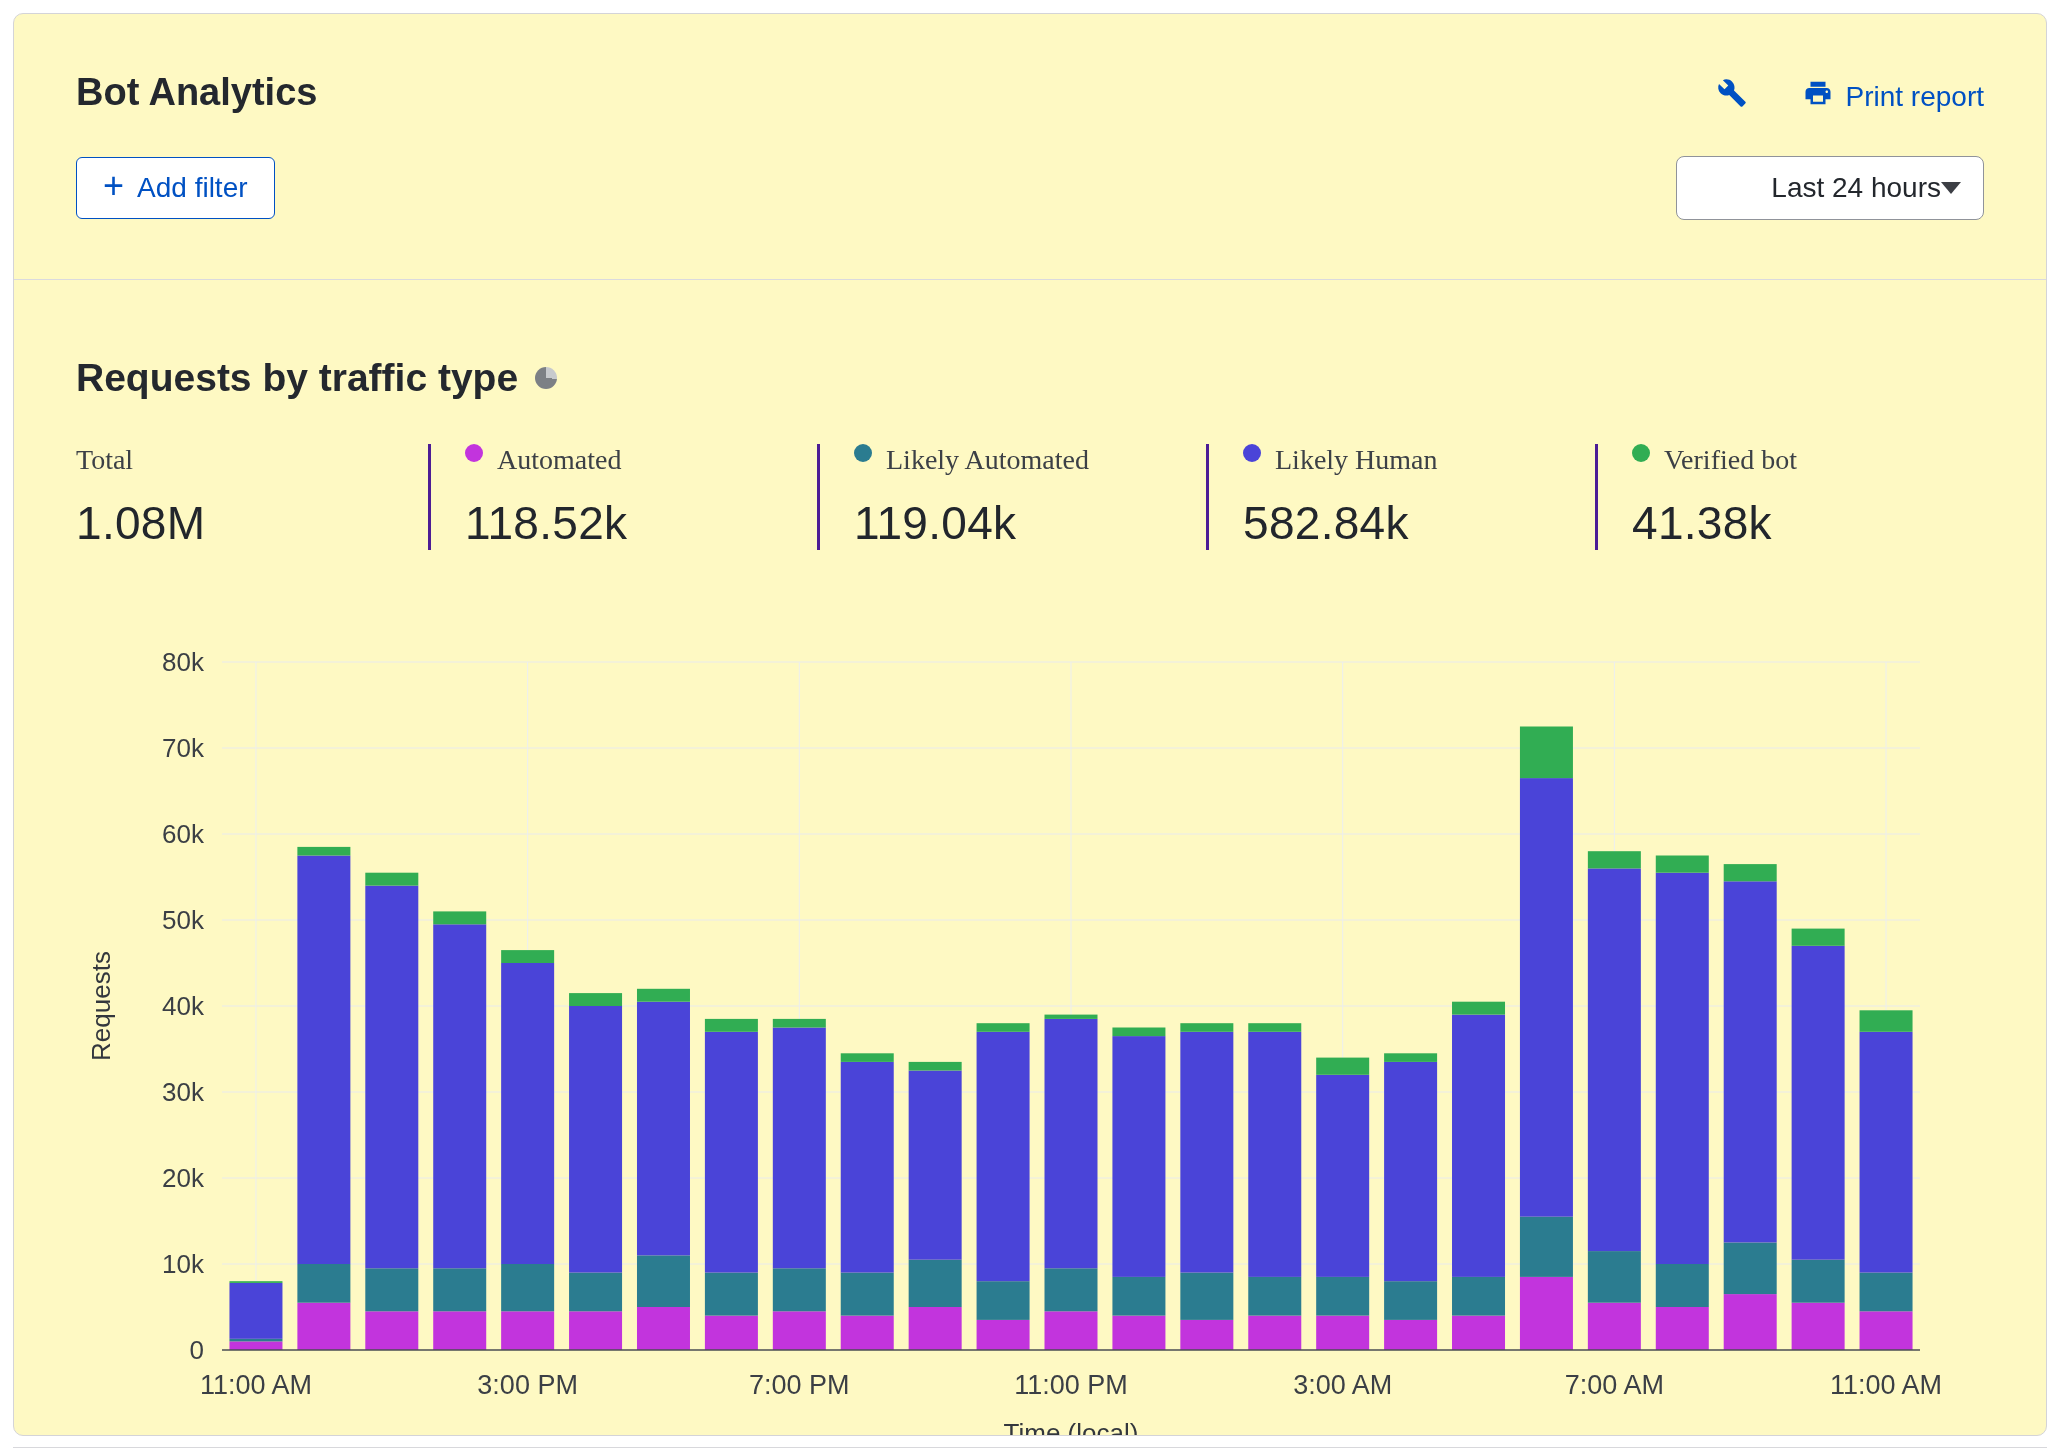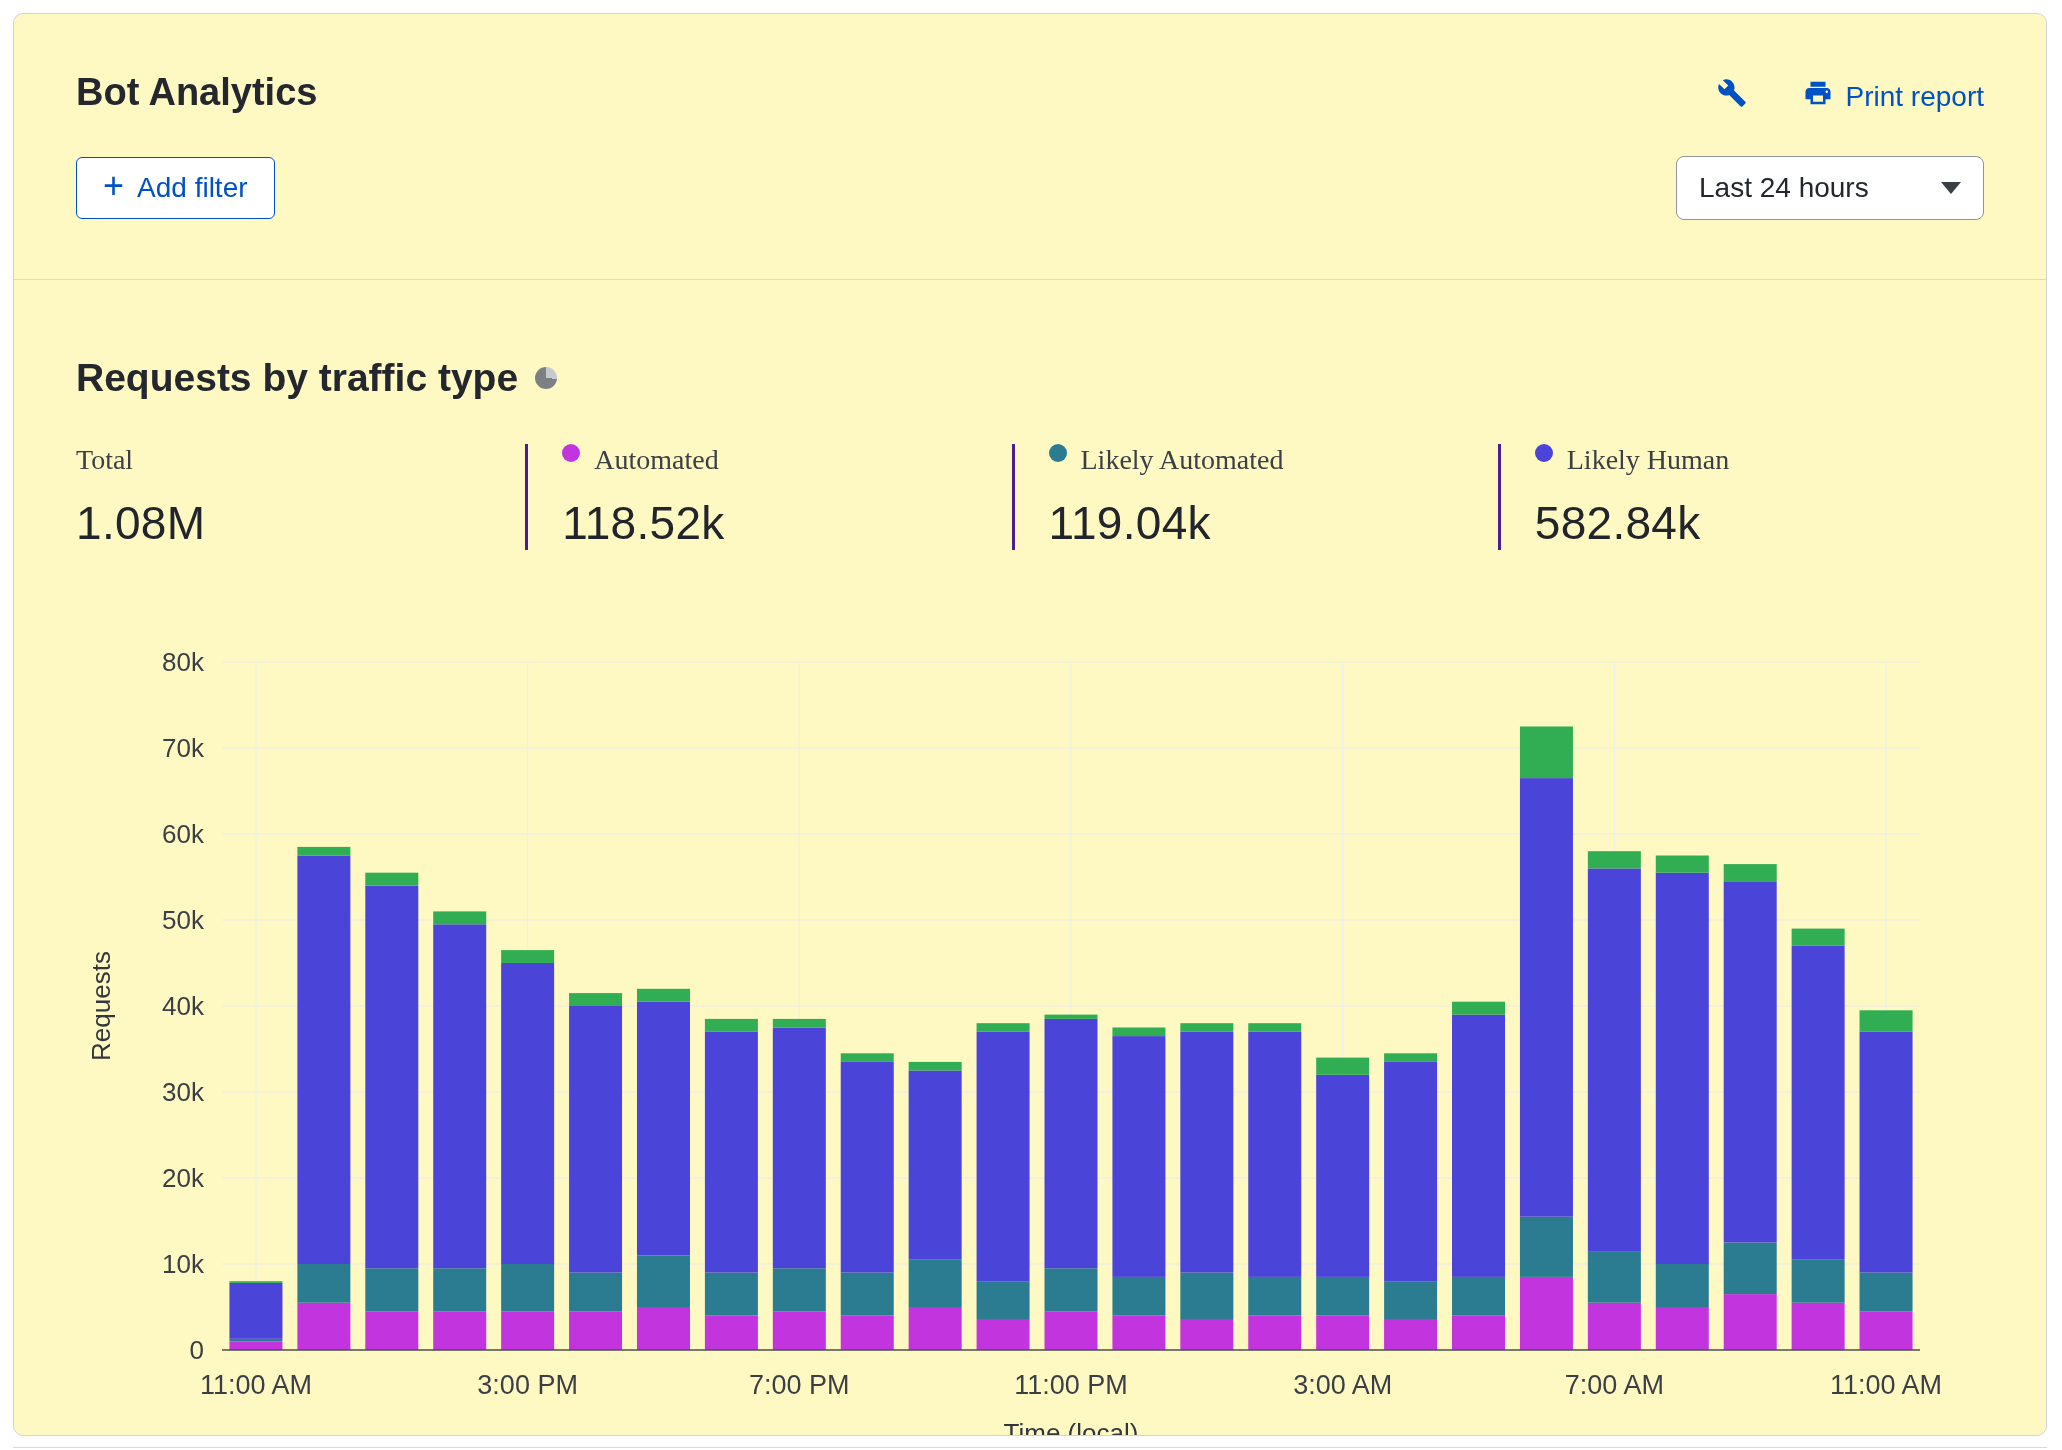--- a/index.html
+++ b/index.html
@@ -23,21 +23,21 @@
   .hlink { display:flex; align-items:center; gap:13px; color:#0051c3; font-size:28px; cursor:pointer; }
   .hlink svg { width:30px; height:30px; fill:#0051c3; }
   .filter-row { display:flex; justify-content:space-between; align-items:center; margin-top:40px; }
   .add-filter {
     display:inline-flex; align-items:center; gap:13px; height:62px; padding:0 26px;
     border:1px solid #0051c3; border-radius:6px; color:#0051c3; font-size:28px;
     background:#fff; cursor:pointer; font-family:inherit;
   }
   .plus { font-size:36px; line-height:1; margin-top:-3px; font-weight:400; }
   .select {
-    display:flex; align-items:center; justify-content:space-between; width:308px; height:64px;
+    display:flex; align-items:center; justify-content:flex-end; width:308px; height:64px;
     border:1px solid #90939a; border-radius:8px; padding:0 22px; font-size:28px;
     color:#23272d; background:#fff; cursor:pointer;
   }
   .caret {
     width:0; height:0; border-left:10px solid transparent; border-right:10px solid transparent;
     border-top:12px solid #3c3f45;
   }
   .section { padding:0 62px; }
   .section-heading-row { display:flex; align-items:center; gap:17px; margin-top:76px; }
   .section-title { font-size:39px; font-weight:700; color:#24282e; }
@@ -118,20 +118,27 @@
           <span class="stat-label">Likely Automated</span>
         </div>
         <div class="stat-value">119.04k</div>
       </div>
       <div class="stat">
         <div class="stat-label-row">
           <span class="dot" style="background: rgb(74, 68, 216);"></span>
           <span class="stat-label">Likely Human</span>
         </div>
         <div class="stat-value">582.84k</div>
+      </div>
+      <div class="stat">
+        <div class="stat-label-row">
+          <span class="dot" style="background: rgb(49, 173, 83);"></span>
+          <span class="stat-label">Verified bot</span>
+        </div>
+        <div class="stat-value">41.38k</div>
       </div>
     </div>
 
     <div class="chart-wrap">
       <svg id="requests-chart" width="1890" height="800" viewBox="0 0 1890 800">
           <text x="128" y="717" text-anchor="end" font-size="26" fill="#3b3f45">0</text>
           <line x1="146" y1="622" x2="1844" y2="622" stroke="#e9eaec" stroke-width="1"></line>
           <text x="128" y="631" text-anchor="end" font-size="26" fill="#3b3f45">10k</text>
           <line x1="146" y1="536" x2="1844" y2="536" stroke="#e9eaec" stroke-width="1"></line>
           <text x="128" y="545" text-anchor="end" font-size="26" fill="#3b3f45">20k</text>

